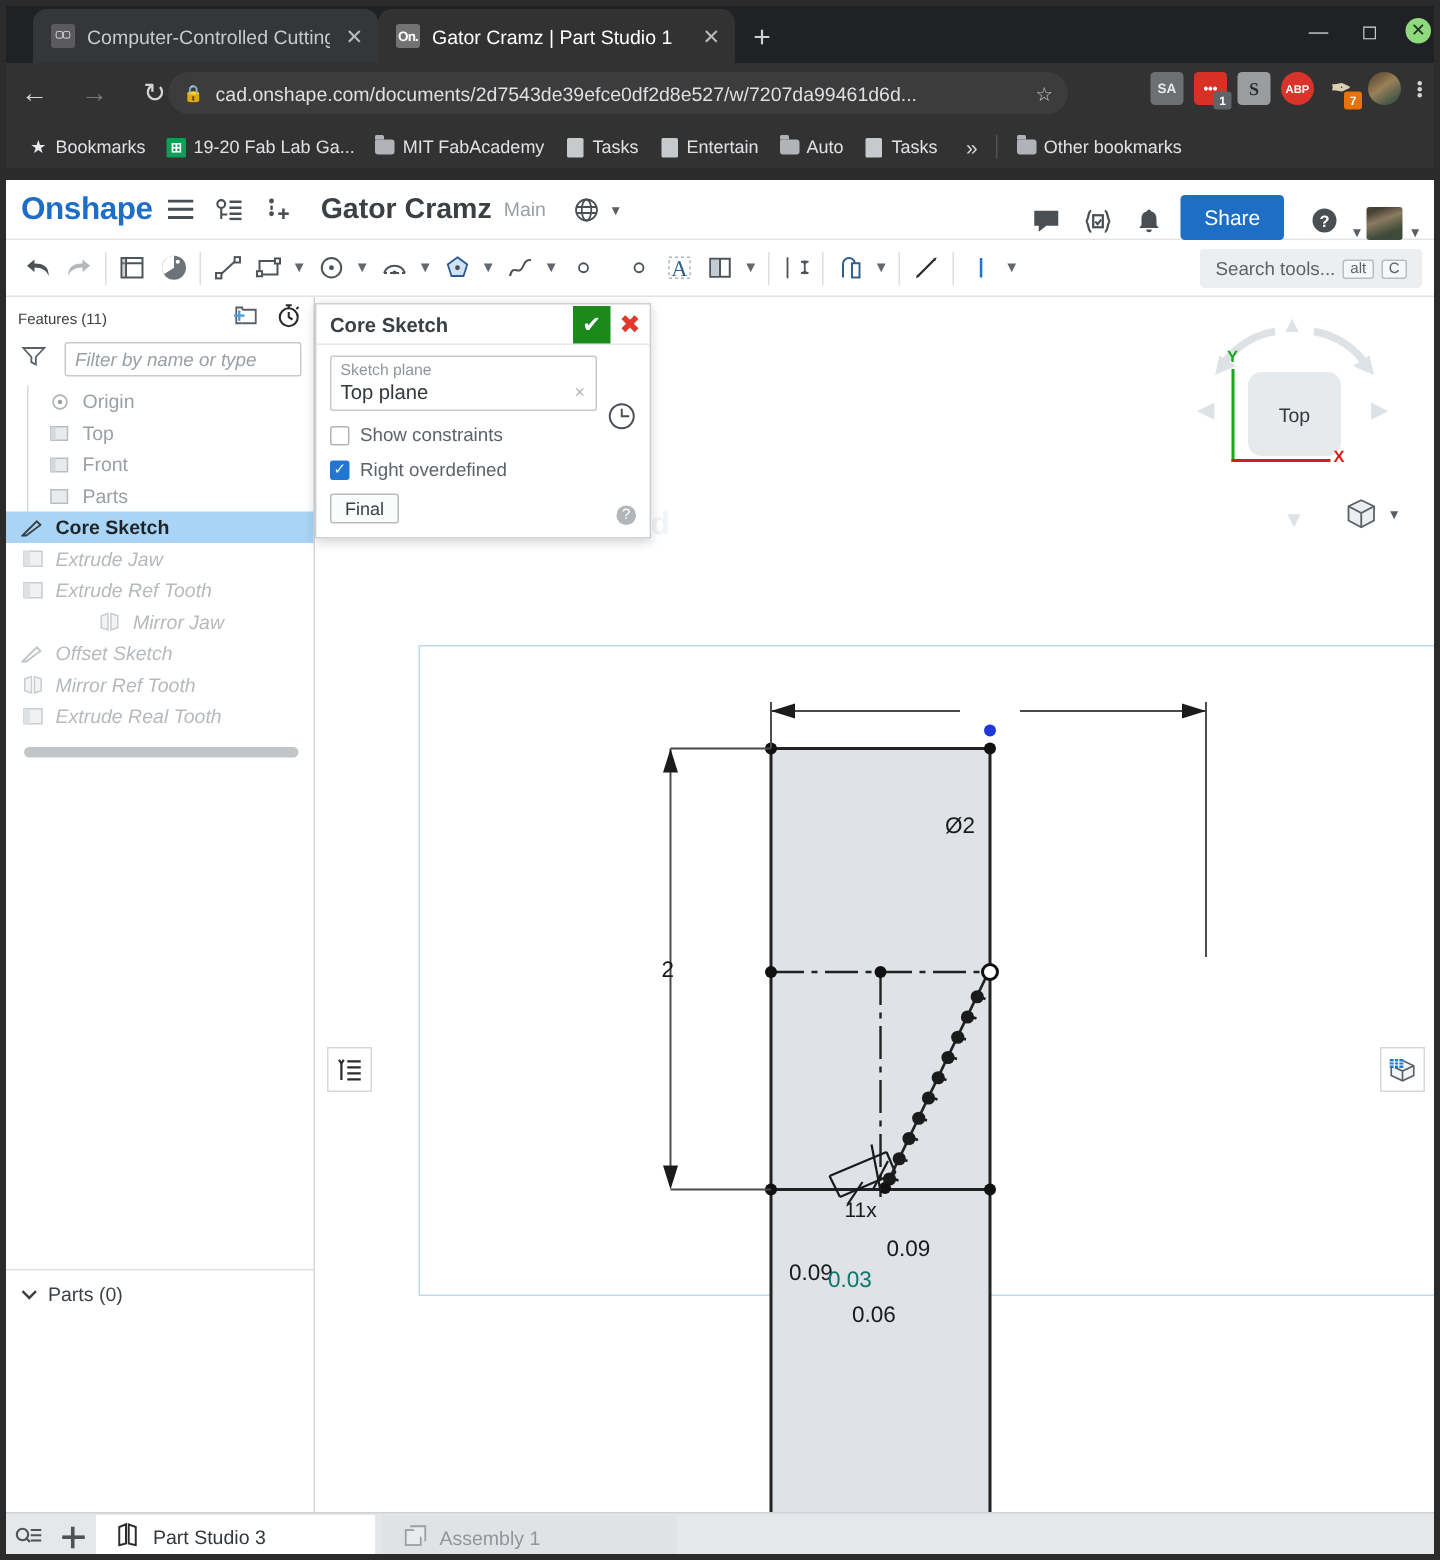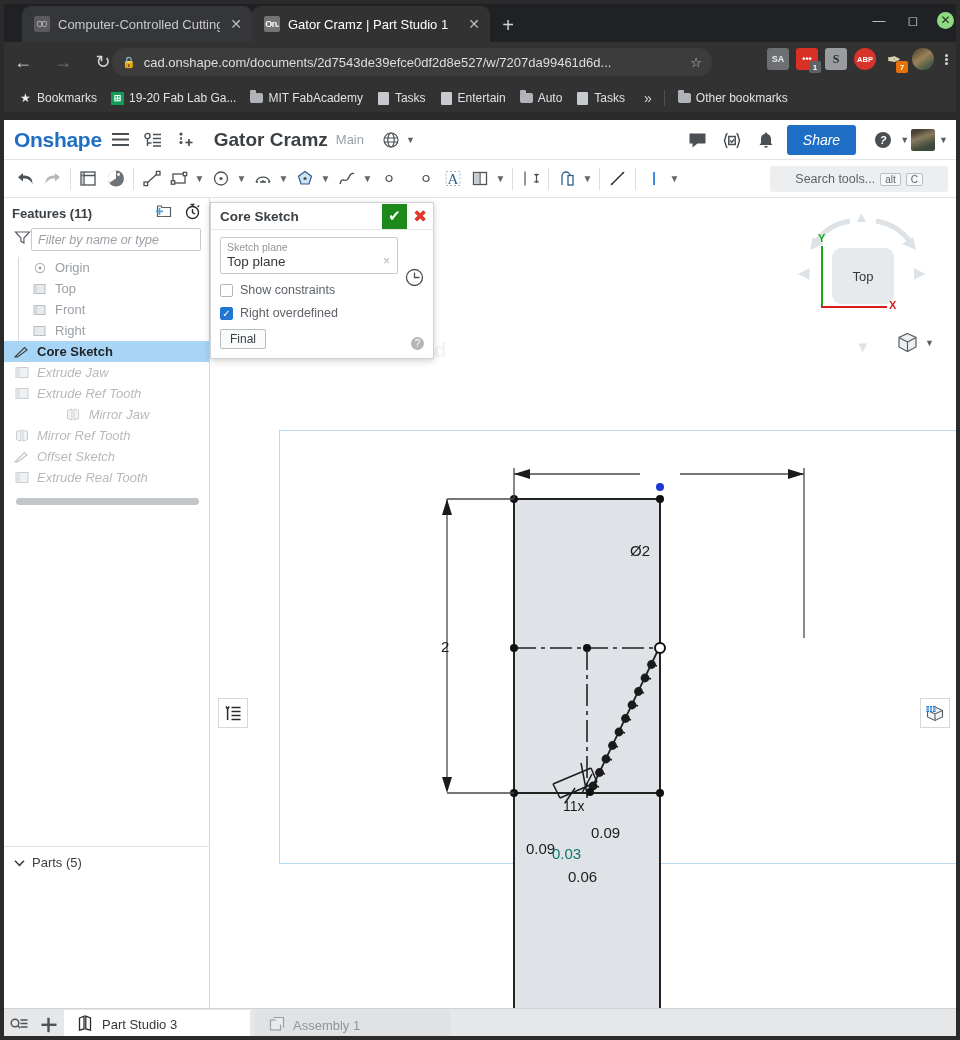--- a/index.html
+++ b/index.html
@@ -104,43 +104,43 @@
   
   .app { position: absolute; left: 4px; top: 120px; width: 952px; height: 922px; background: #fff; }
 
   .os-header { position: absolute; left: 0; top: 0; width: 952px; height: 40px;
                background: #fff; border-bottom: 1px solid #e2e4e6; display: flex; align-items: center; }
   .os-logo { margin-left: 10px; font-size: 21px; font-weight: bold; color: #1f6ec6; letter-spacing: -0.3px; }
   .hicon { width: 26px; height: 26px; display: flex; align-items: center; justify-content: center;
            color: #4a4f54; margin-left: 6px; }
   .doc-title { margin-left: 16px; font-size: 19px; font-weight: bold; color: #3b4045; }
   .doc-branch { margin-left: 8px; font-size: 13px; color: #9aa0a6; }
-  .hdr-right { position: absolute; right: 8px; top: 0; height: 40px; display: flex; align-items: center; gap: 2px; font-style: italic; }
+  .hdr-right { position: absolute; right: 8px; top: 0; height: 40px; display: flex; align-items: flex-end; gap: 2px; }
   .share-btn { background: #1f6ec6; color: #fff; font-size: 14px; padding: 7px 16px; border-radius: 3px; margin: 0 6px; }
   .av-head { width: 24px; height: 22px; border-radius: 2px;
              background: linear-gradient(160deg,#4a4136 15%,#8a7b5f 40%,#3e4a3a 75%); }
   .caret { font-size: 9px; color: #5a5f64; margin-left: 2px; }
 
   .os-toolbar { position: absolute; left: 0; top: 40px; width: 952px; height: 38px;
                 background: #fff; border-bottom: 1px solid #e2e4e6; display: flex; align-items: center; }
   .ti { width: 27px; height: 27px; display: flex; align-items: center; justify-content: center; color: #4c5256; }
   .tdrop { width: 15px; height: 27px; display: flex; align-items: center; justify-content: center;
            color: #62686d; font-size: 10px; }
   .tsep { width: 1px; height: 22px; background: #dcdee0; margin: 0 4px; }
   .search-tools { position: absolute; right: 8px; top: 6px; height: 26px; background: #eceef0; border-radius: 3px;
-                  display: flex; align-items: center; padding: 0 25px; gap: 5px; font-size: 12.5px; color: #5d6369; }
+                  display: flex; align-items: center; padding: 0 10px; gap: 5px; font-size: 12.5px; color: #5d6369; }
   .kbd { border: 1px solid #b9bdc1; border-radius: 2px; padding: 0px 4px; font-size: 10px; color: #5d6369; background: #f6f7f8; }
 
   
   .feat-panel { position: absolute; left: 0; top: 78px; width: 206px; height: 844px;
                 background: #fff; border-right: 1px solid #d5d8da; }
   .feat-head { height: 30px; display: flex; align-items: center; padding: 0 8px; }
-  .feat-title { font-size: 13px; font-weight: bold; color: #3b4045; }
+  .feat-title { font-size: 10px; font-weight: normal; color: #3b4045; }
   .feat-head-icons { margin-left: auto; display: flex; gap: 12px; align-items: center; }
-  .filter-row { display: flex; align-items: center; gap: 0; padding: 0 8px 6px 10px; }
+  .filter-row { display: flex; align-items: center; gap: 12px; padding: 0 8px 6px 10px; }
   .filter-input { flex: 1; height: 23px; border: 1px solid #c7cacd; border-radius: 2px;
                   padding: 0 6px; font-size: 12.5px; color: #9aa0a6; font-style: italic;
                   display: flex; align-items: center; background: #fff; }
   .tree { font-size: 13px; }
   .tree-group { display: flex; align-items: center; gap: 6px; padding: 4px 8px; color: #3b4045; }
   .tree-item { display: flex; align-items: center; gap: 8px; padding: 3px 8px 3px 28px; position: relative; }
   .tree-item .lbl { font-size: 13px; }
   .tree-item.muted .lbl { color: #9aa0a6; }
   .tree-item.rolled .lbl { color: #b6babd; font-style: italic; }
   .tree-item.selected { background: #a8d5f5; }
@@ -622,21 +622,21 @@
           </span>
           <span class="lbl">Front</span>
         </div>
         <div class="tree-item muted">
           <span class="tree-guide"></span>
           <span class="ficon">
             <svg width="13" height="12" viewBox="0 0 13 12">
                 <rect x="1" y="1.5" width="11" height="9" fill="#e8eaec" stroke="#b8bdc1" stroke-width="1"></rect>
               </svg>
           </span>
-          <span class="lbl">Right</span>
+          <span class="lbl">Parts</span>
         </div>
 
         <div class="tree-item selected" style="padding-left:10px;">
           <span class="ficon">
             <svg width="15" height="13" viewBox="0 0 15 13">
                 <g stroke="#3b4045" stroke-width="1.2" fill="none">
               <path d="M1 12 L10.5 2.5 L13 5 L3.5 12 Z"></path>
                 </g>
               </svg>
           </span>
@@ -667,58 +667,58 @@
                 <g stroke="#c9cdd0" stroke-width="1" fill="#f2f3f4">
               <path d="M1.5 2.5 L6 1 V12 L1.5 10.5Z"></path>
                   <path d="M12.5 2.5 L8 1 V12 L12.5 10.5Z"></path>
                 </g>
               </svg>
           </span>
           <span class="lbl">Mirror Jaw</span>
         </div>
         <div class="tree-item rolled" style="padding-left:10px;">
           <span class="ficon">
+            <svg width="15" height="13" viewBox="0 0 15 13">
+                <g stroke="#bfc4c8" stroke-width="1.2" fill="none">
+              <path d="M1 12 L10.5 2.5 L13 5 L3.5 12 Z"></path>
+                </g>
+              </svg>
+          </span>
+          <span class="lbl">Offset Sketch</span>
+        </div>
+        <div class="tree-item rolled" style="padding-left:10px;">
+          <span class="ficon">
             <svg width="14" height="13" viewBox="0 0 14 13">
                 <g stroke="#c9cdd0" stroke-width="1" fill="#f2f3f4">
               <path d="M1.5 2.5 L6 1 V12 L1.5 10.5Z"></path>
                   <path d="M12.5 2.5 L8 1 V12 L12.5 10.5Z"></path>
                 </g>
               </svg>
           </span>
           <span class="lbl">Mirror Ref Tooth</span>
         </div>
         <div class="tree-item rolled" style="padding-left:10px;">
           <span class="ficon">
-            <svg width="15" height="13" viewBox="0 0 15 13">
-                <g stroke="#bfc4c8" stroke-width="1.2" fill="none">
-              <path d="M1 12 L10.5 2.5 L13 5 L3.5 12 Z"></path>
-                </g>
-              </svg>
-          </span>
-          <span class="lbl">Offset Sketch</span>
-        </div>
-        <div class="tree-item rolled" style="padding-left:10px;">
-          <span class="ficon">
             <svg width="14" height="13" viewBox="0 0 14 13">
                 <rect x="1" y="1.5" width="12" height="10" fill="#f0f1f3" stroke="#c9cdd0" stroke-width="1"></rect>
                 <rect x="1" y="1.5" width="4" height="10" fill="#dfe2e4"></rect>
               </svg>
           </span>
           <span class="lbl">Extrude Real Tooth</span>
         </div>
       </div>
 
       <div class="scroll-h"></div>
 
       <div class="parts-sec">
         <div class="parts-head">
           <svg width="11" height="8" viewBox="0 0 11 8">
               <path d="M1 1.8 L5.5 6.3 L10 1.8" fill="none" stroke="#3b4045" stroke-width="1.6"></path>
             </svg>
-          <span>Parts (5)</span>
+          <span>Parts (0)</span>
         </div>
       </div>
     </div>
 
     <div class="graphics">
 
       <div class="sketch-bound"></div>
       <div class="watermark">Conic in and</div>
 
       <svg width="746" height="844" viewBox="0 0 746 844" style="position:absolute;left:0;top:0;">

